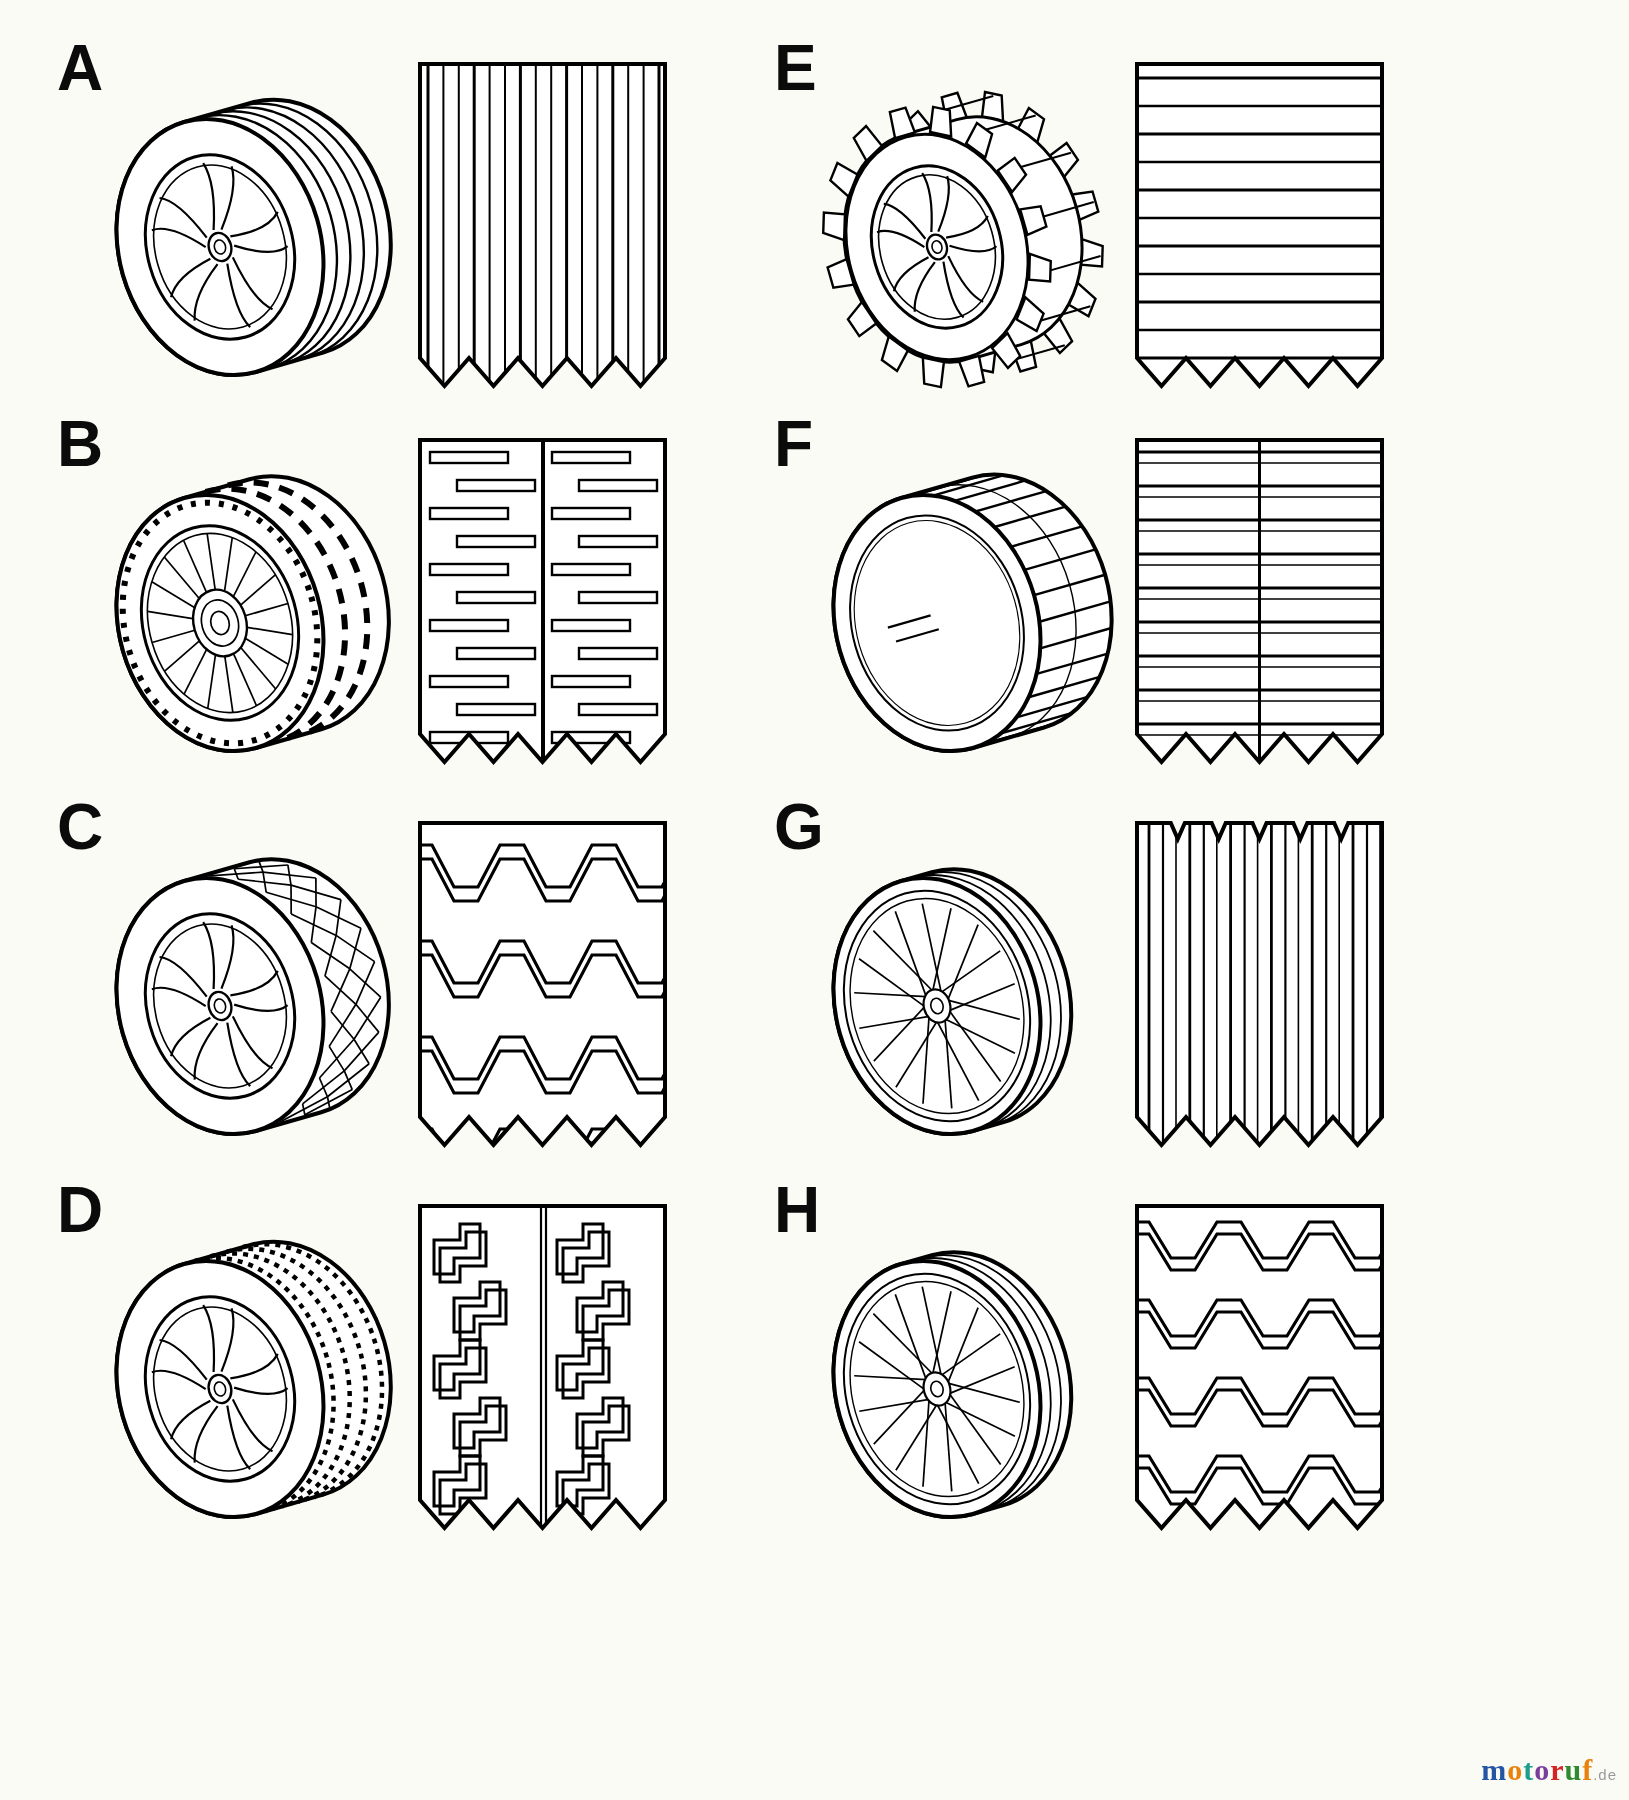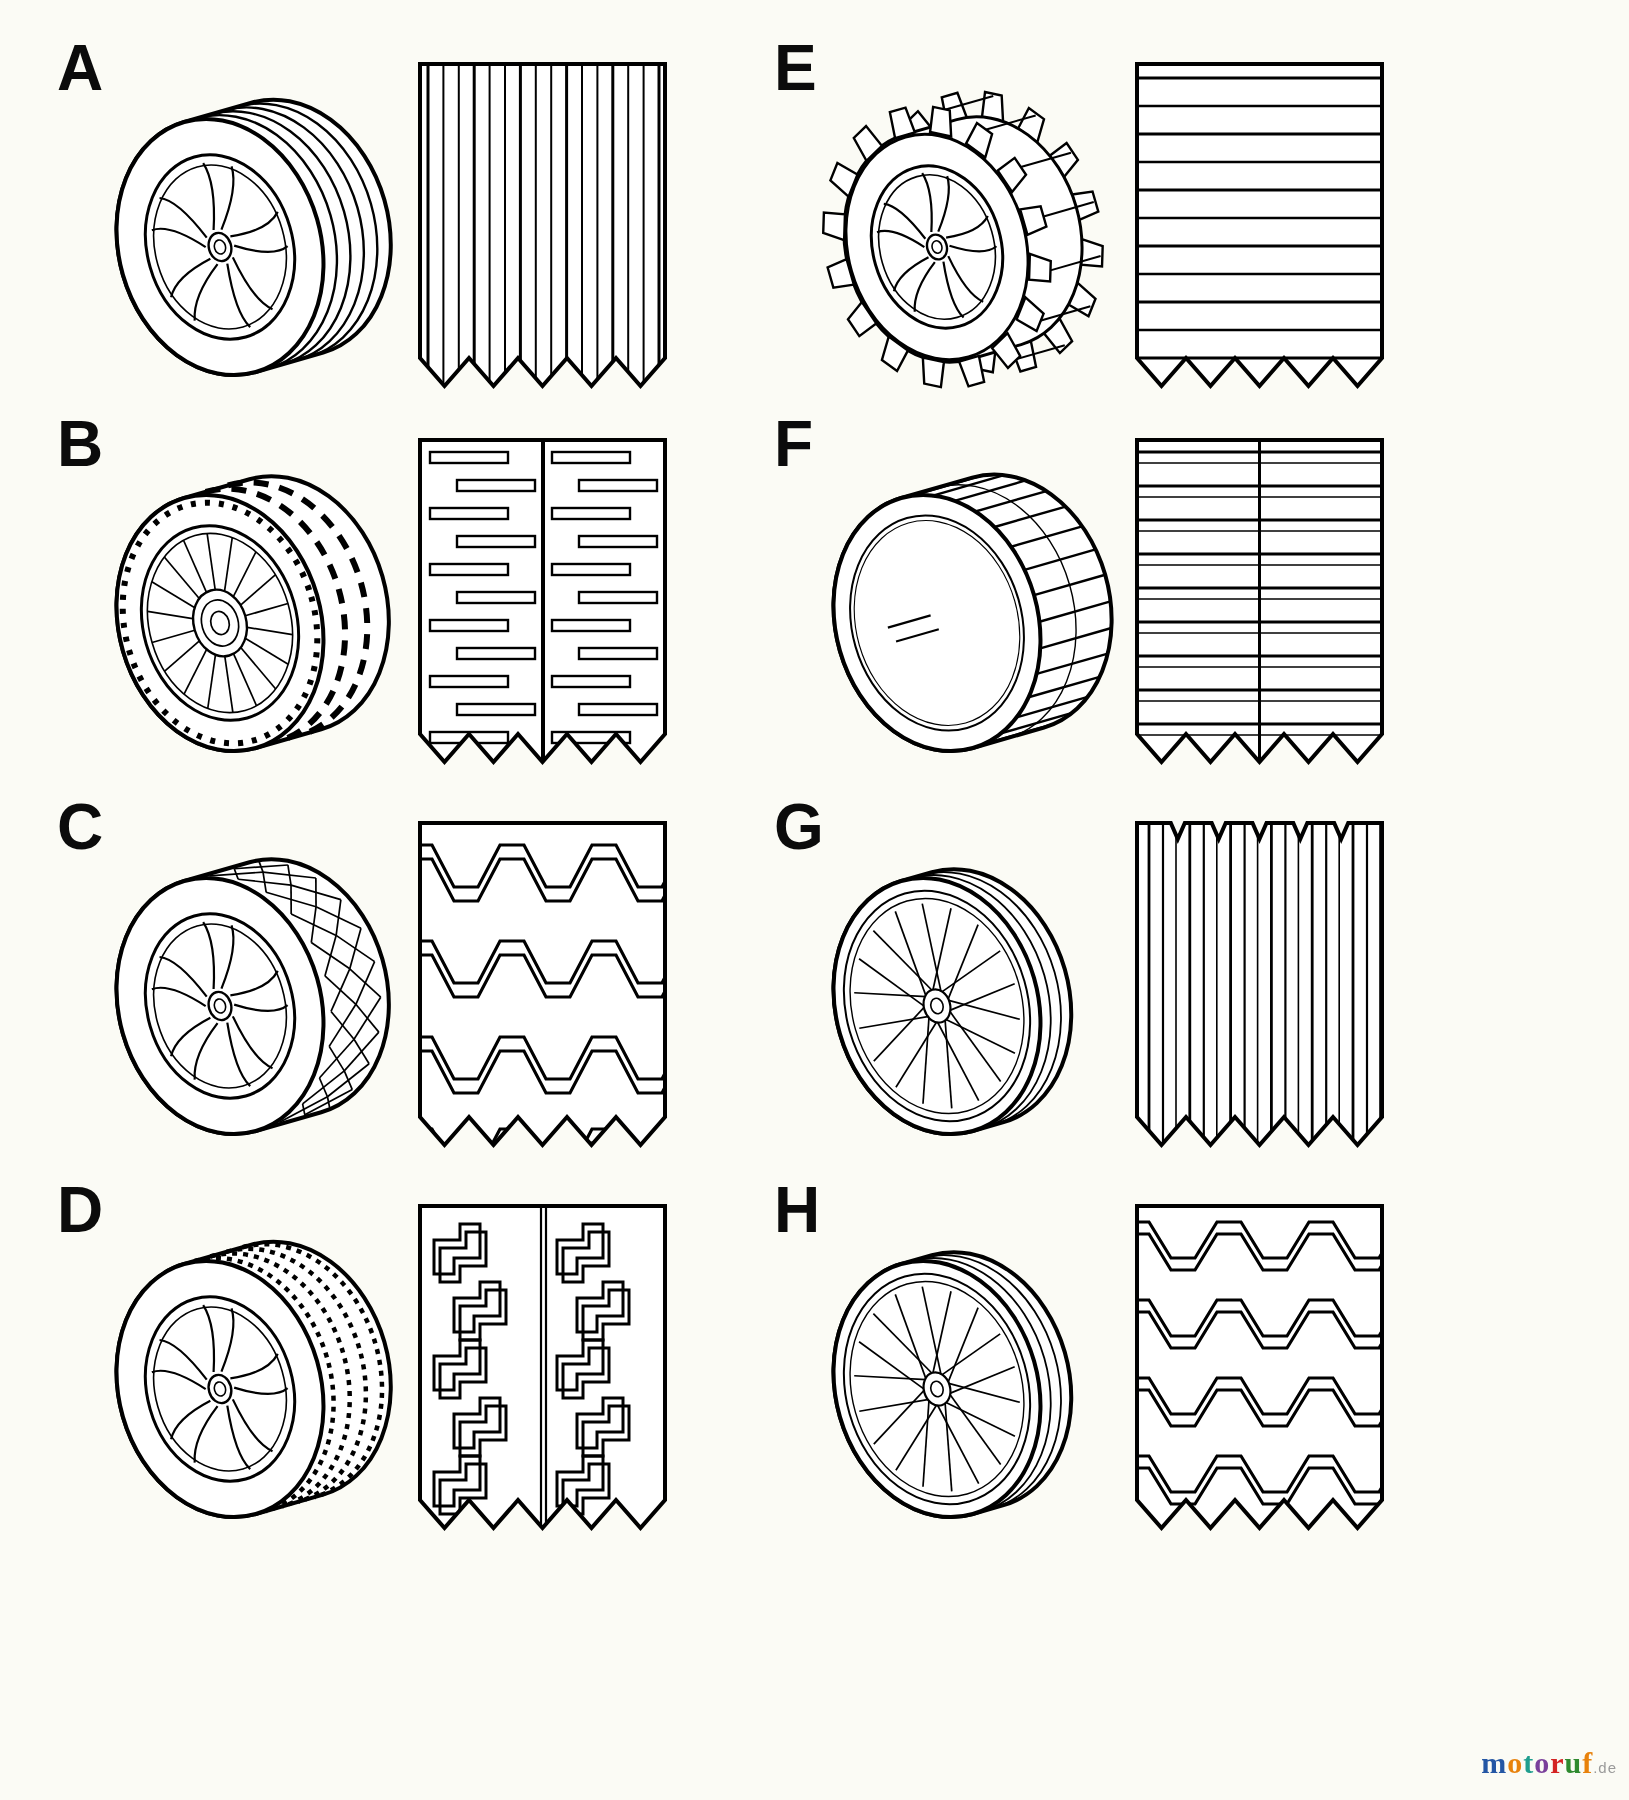--- a/index.html
+++ b/index.html
@@ -2,21 +2,21 @@
 <html><head>
 <meta charset="utf-8">
 <style>
   html,body{margin:0;padding:0;}
   body{width:1629px;height:1800px;background:#fbfbf5;font-family:"Liberation Sans",sans-serif;}
   .page{position:relative;width:1629px;height:1800px;background:#fbfbf5;overflow:hidden;}
   .cell{position:absolute;width:665px;height:380px;}
   .letter{position:absolute;left:2px;top:0;font:700 64px "Liberation Sans",sans-serif;color:#0b0b0b;line-height:1;}
   .wheel-svg{position:absolute;left:5px;top:26px;}
   .tread-svg{position:absolute;left:345px;top:4px;}
-  .watermark{position:absolute;right:12px;bottom:20px;font:700 30px "Liberation Serif",serif;letter-spacing:1px;}
+  .watermark{position:absolute;right:12px;bottom:13px;font:700 30px "Liberation Serif",serif;letter-spacing:1px;}
   .watermark .suffix{font:400 15px "Liberation Sans",sans-serif;}
   svg{display:block;}
 </style>
 </head>
 <body>
 
 <div class="page">
   <div id="cells">
       <section class="cell" style="left: 55px; top: 36px;">
         <div class="letter">A</div>

